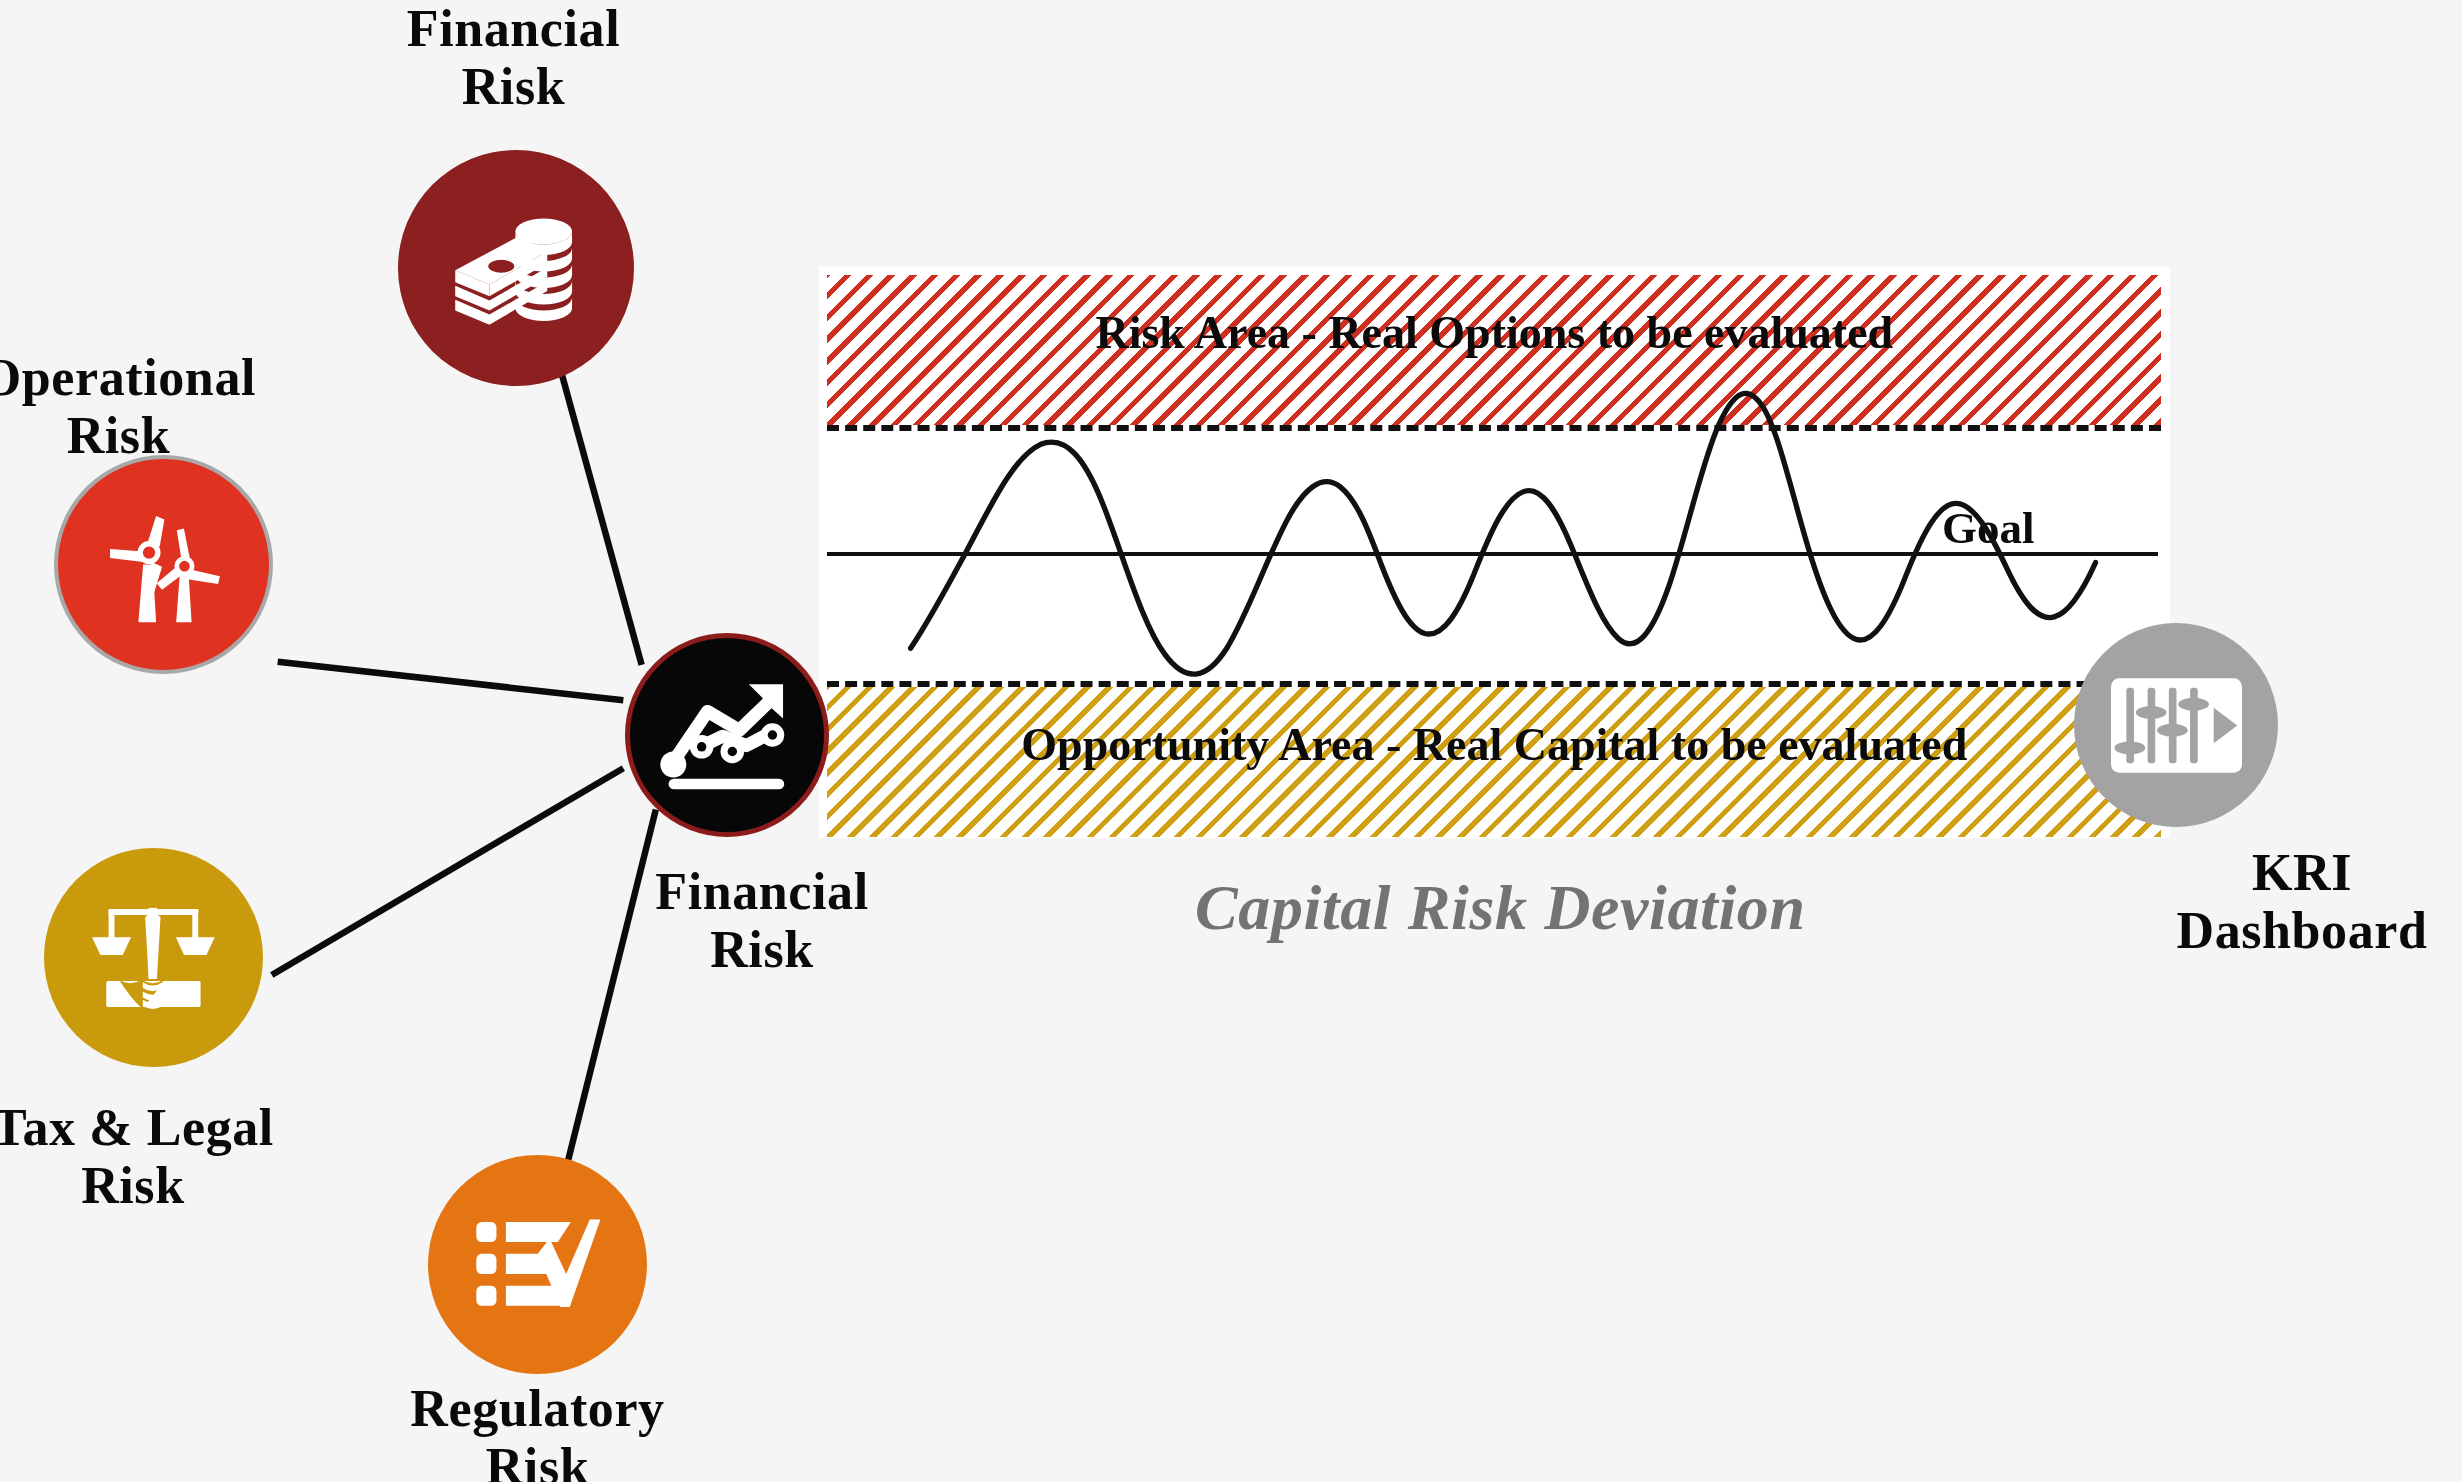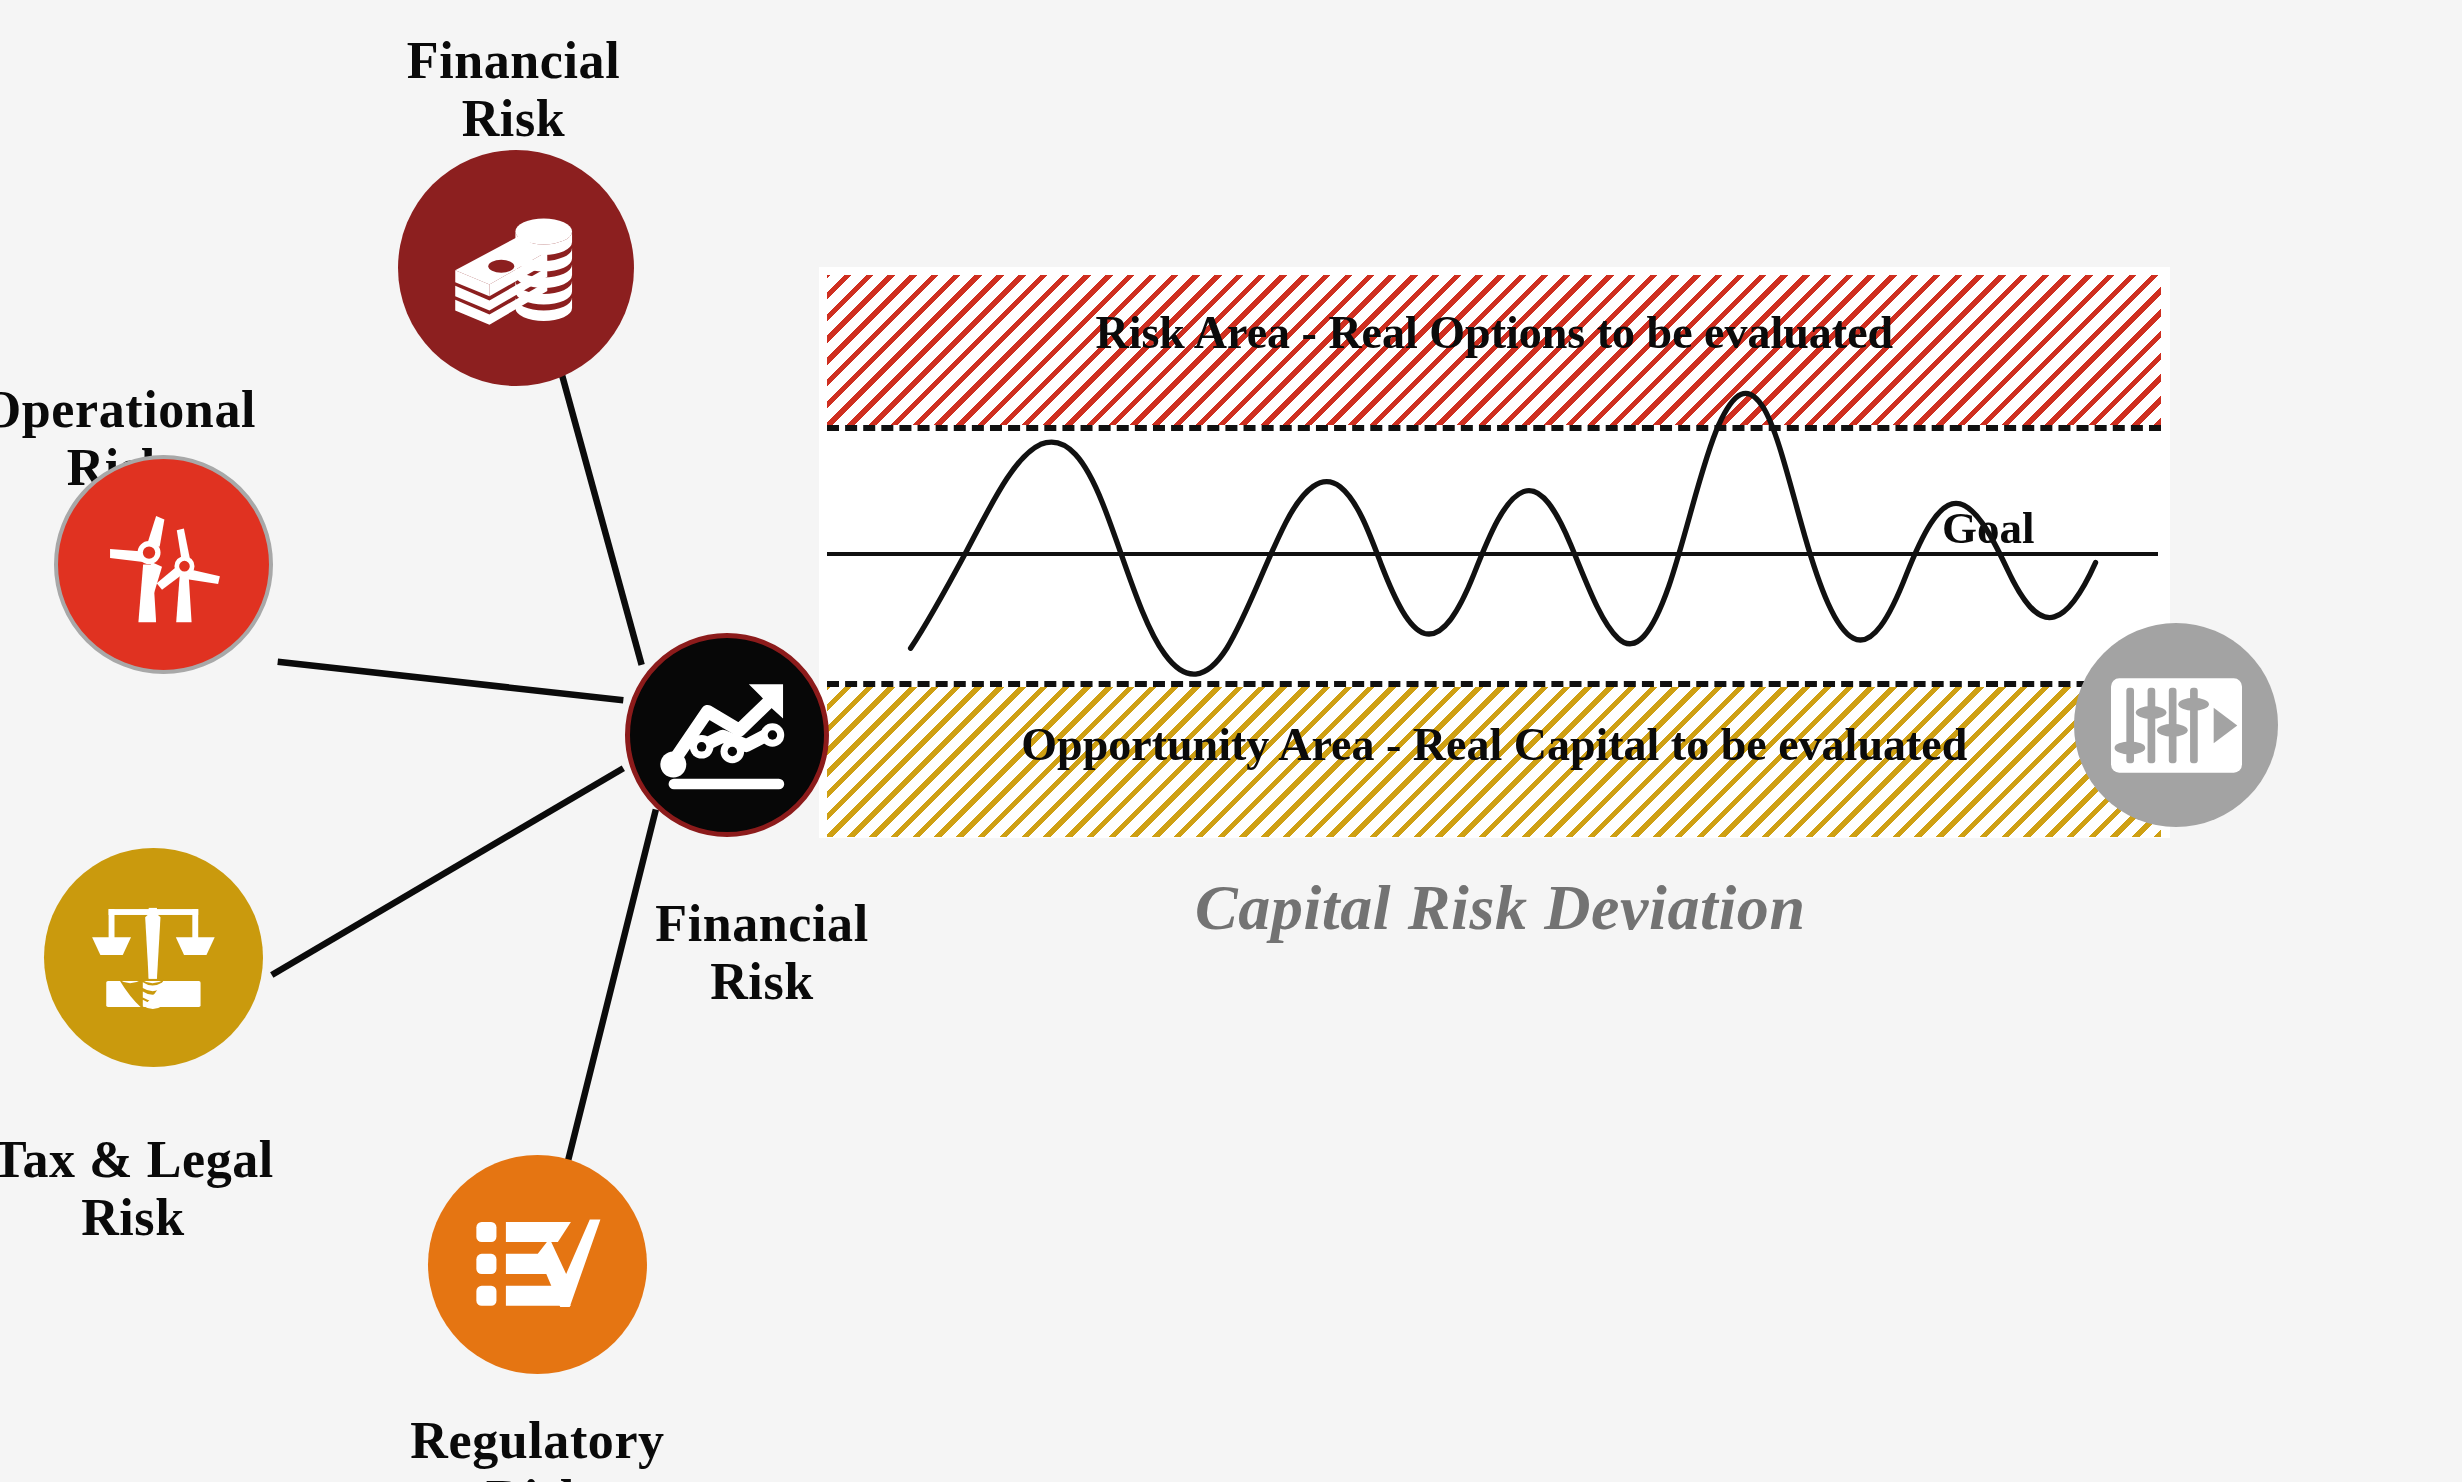--- a/index.html
+++ b/index.html
@@ -16,21 +16,20 @@
   
   .node-label{
     position:absolute;
     text-align:center;
     font-family:"Liberation Serif", serif;
     font-weight:bold;
     color:#0a0a0a;
     line-height:1.12;
     white-space:pre-line;
     letter-spacing:0.6px;
-    margin-top:32px;
   }
 
   
   .node{
     position:absolute;
     border-radius:50%;
     display:flex;align-items:center;justify-content:center;
     box-sizing:border-box;
   }
   .node svg{display:block;}
@@ -271,15 +270,17 @@
         <rect x="98" y="16" width="13" height="128" rx="5"></rect>
         <rect x="134" y="16" width="13" height="128" rx="5"></rect>
         <ellipse cx="32" cy="118" rx="26" ry="11"></ellipse>
         <ellipse cx="68" cy="58" rx="26" ry="11"></ellipse>
         <ellipse cx="104" cy="88" rx="26" ry="11"></ellipse>
         <ellipse cx="140" cy="44" rx="26" ry="11"></ellipse>
         <path d="M174 50 L214 80 L174 110 Z"></path>
       </g>
     </svg>
   </div>
+  <div class="node-label" style="left:2142px;top:844px;width:320px;font-size:52px;">KRI
+Dashboard</div>
 
 </div>
 
 
 </body></html>

